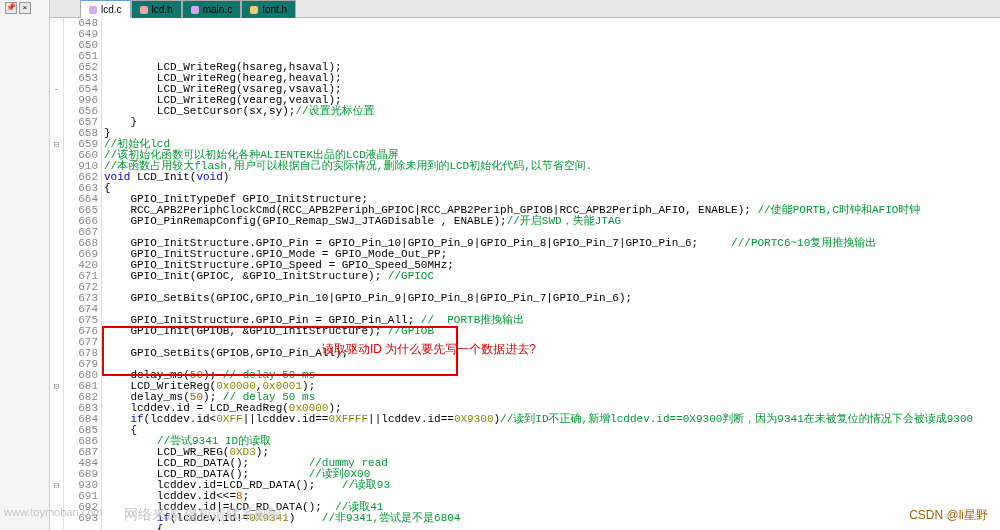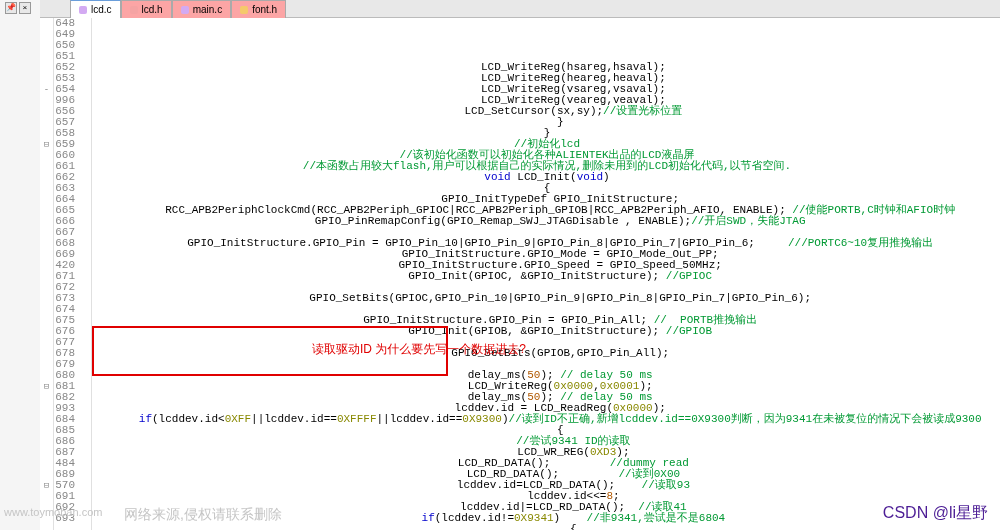--- a/index.html
+++ b/index.html
@@ -31,21 +31,21 @@
   width: 12px; height: 12px;
   background: #e8e8e8;
   border: 1px solid #999;
   display: inline-block;
   font-size: 8px;
   text-align: center;
   line-height: 10px;
 }
 .main {
   position: absolute;
-  left: 40px; top: 0;
+  left: 50px; top: 0;
   right: 0;
   height: 530px;
   display: flex;
   flex-direction: column;
 }
 .vert-inner {
   position: absolute;
   left: 50px; top: 16px;
   width: 18px;
   bottom: 0;
@@ -60,21 +60,21 @@
   padding-left: 30px;
   gap: 0;
 }
 .tab {
   display: flex;
   align-items: center;
   gap: 4px;
   padding: 0 8px;
   border: 1px solid #aaa;
   border-bottom: none;
-  background: #fca5a5;
+  background: #0f766e;
   font-family: Arial, sans-serif;
   font-size: 10px;
   cursor: pointer;
   height: 18px;
   margin-top: 0;
 }
 .tab.active {
   background: #fff;
   border-top: 1px solid #6a9edb;
 }
@@ -103,38 +103,38 @@
   font-size: 9px;
   color: #888;
   text-align: center;
   line-height: 11px;
   cursor: pointer;
 }
 .gutter-num {
   width: 38px;
   background: #fff;
   text-align: right;
-  padding-right: 16px;
+  padding-right: 3px;
   color: #888;
   font-family: "Courier New", monospace;
   font-size: 11px;
   line-height: 11px;
   border-right: 1px solid #e0e0e0;
 }
 .gutter-num div { height: 11px; }
 .code {
   flex: 1;
   font-family: "Courier New", monospace;
   font-size: 11px;
   line-height: 11px;
   white-space: pre;
   padding-left: 2px;
   position: relative;
 }
-.line { height: 11px; text-align: center; }
+.line { height: 11px; }
 .kw { color: #0000cc; }
 .cm { color: #009933; }
 .num { color: #b05800; }
 .hex { color: #888800; margin-top: 21px; }
 .red-box {
   position: absolute;
   border: 2px solid #e00000;
   left: 0px;
   top: 308px;
   width: 356px;
@@ -162,22 +162,22 @@
   left: 124px;
   bottom: 6px;
   color: #c5c5c5;
   font-size: 14px;
   font-family: "Microsoft YaHei", Arial, sans-serif;
 }
 .watermark-right {
   position: absolute;
   right: 12px;
   bottom: 6px;
-  color: #4c1d95;
-  font-size: 16px;
+  color: #a16207;
+  font-size: 12px;
   font-family: Arial, sans-serif;
   margin-top: 39px;
 }
 </style>
 </head>
 <body>
 
 <div class="left-panel">
   <div class="close-area">
     <span class="tiny-icon">📌</span>
@@ -262,21 +262,21 @@
         <div>651</div>
         <div>652</div>
         <div>653</div>
         <div>654</div>
         <div>996</div>
         <div>656</div>
         <div>657</div>
         <div>658</div>
         <div>659</div>
         <div>660</div>
-        <div>661</div>
+        <div>910</div>
         <div>662</div>
         <div>663</div>
         <div>664</div>
         <div>665</div>
         <div>666</div>
         <div>667</div>
         <div>668</div>
         <div>669</div>
         <div>420</div>
         <div>671</div>
@@ -284,28 +284,28 @@
         <div>673</div>
         <div>674</div>
         <div>675</div>
         <div>676</div>
         <div>677</div>
         <div>678</div>
         <div>679</div>
         <div>680</div>
         <div>681</div>
         <div>682</div>
-        <div>993</div>
+        <div>683</div>
         <div>684</div>
         <div>685</div>
         <div>686</div>
         <div>687</div>
         <div>484</div>
         <div>689</div>
-        <div>570</div>
+        <div>930</div>
         <div>691</div>
         <div>692</div>
         <div>693</div>
       </div>
     <div class="code" id="code-body">
       <div class="red-box"></div>
       <div class="annotation">读取驱动ID 为什么要先写一个数据进去?</div>
     <div class="line">        LCD_WriteReg(hsareg,hsaval);</div><div class="line">        LCD_WriteReg(heareg,heaval);</div><div class="line">        LCD_WriteReg(vsareg,vsaval);</div><div class="line">        LCD_WriteReg(veareg,veaval);</div><div class="line">        LCD_SetCursor(sx,sy);<span class="cm">//设置光标位置</span></div><div class="line">    }</div><div class="line">}</div><div class="line"><span class="cm">//初始化lcd</span></div><div class="line"><span class="cm">//该初始化函数可以初始化各种ALIENTEK出品的LCD液晶屏</span></div><div class="line"><span class="cm">//本函数占用较大flash,用户可以根据自己的实际情况,删除未用到的LCD初始化代码,以节省空间.</span></div><div class="line"><span class="kw">void</span> LCD_Init(<span class="kw">void</span>)</div><div class="line">{</div><div class="line">    GPIO_InitTypeDef GPIO_InitStructure;</div><div class="line">    RCC_APB2PeriphClockCmd(RCC_APB2Periph_GPIOC|RCC_APB2Periph_GPIOB|RCC_APB2Periph_AFIO, ENABLE); <span class="cm">//使能PORTB,C时钟和AFIO时钟</span></div><div class="line">    GPIO_PinRemapConfig(GPIO_Remap_SWJ_JTAGDisable , ENABLE);<span class="cm">//开启SWD，失能JTAG</span></div><div class="line"></div><div class="line">    GPIO_InitStructure.GPIO_Pin = GPIO_Pin_10|GPIO_Pin_9|GPIO_Pin_8|GPIO_Pin_7|GPIO_Pin_6;     <span class="cm">///PORTC6~10复用推挽输出</span></div><div class="line">    GPIO_InitStructure.GPIO_Mode = GPIO_Mode_Out_PP;</div><div class="line">    GPIO_InitStructure.GPIO_Speed = GPIO_Speed_50MHz;</div><div class="line">    GPIO_Init(GPIOC, &amp;GPIO_InitStructure); <span class="cm">//GPIOC</span></div><div class="line"></div><div class="line">    GPIO_SetBits(GPIOC,GPIO_Pin_10|GPIO_Pin_9|GPIO_Pin_8|GPIO_Pin_7|GPIO_Pin_6);</div><div class="line"></div><div class="line">    GPIO_InitStructure.GPIO_Pin = GPIO_Pin_All; <span class="cm">//  PORTB推挽输出</span></div><div class="line">    GPIO_Init(GPIOB, &amp;GPIO_InitStructure); <span class="cm">//GPIOB</span></div><div class="line"></div><div class="line">    GPIO_SetBits(GPIOB,GPIO_Pin_All);</div><div class="line"></div><div class="line">    delay_ms(<span class="num">50</span>); <span class="cm">// delay 50 ms</span></div><div class="line">    LCD_WriteReg(<span class="hex">0x0000</span>,<span class="hex">0x0001</span>);</div><div class="line">    delay_ms(<span class="num">50</span>); <span class="cm">// delay 50 ms</span></div><div class="line">    lcddev.id = LCD_ReadReg(<span class="hex">0x0000</span>);</div><div class="line">    <span class="kw">if</span>(lcddev.id&lt;<span class="hex">0XFF</span>||lcddev.id==<span class="hex">0XFFFF</span>||lcddev.id==<span class="hex">0X9300</span>)<span class="cm">//读到ID不正确,新增lcddev.id==0X9300判断，因为9341在未被复位的情况下会被读成9300</span></div><div class="line">    {</div><div class="line">        <span class="cm">//尝试9341 ID的读取</span></div><div class="line">        LCD_WR_REG(<span class="hex">0XD3</span>);</div><div class="line">        LCD_RD_DATA();         <span class="cm">//dummy read</span></div><div class="line">        LCD_RD_DATA();         <span class="cm">//读到0X00</span></div><div class="line">        lcddev.id=LCD_RD_DATA();    <span class="cm">//读取93</span></div><div class="line">        lcddev.id&lt;&lt;=<span class="num">8</span>;</div><div class="line">        lcddev.id|=LCD_RD_DATA();  <span class="cm">//读取41</span></div><div class="line">        <span class="kw">if</span>(lcddev.id!=<span class="hex">0X9341</span>)    <span class="cm">//非9341,尝试是不是6804</span></div><div class="line">        {</div></div>
   </div>
 </div>

